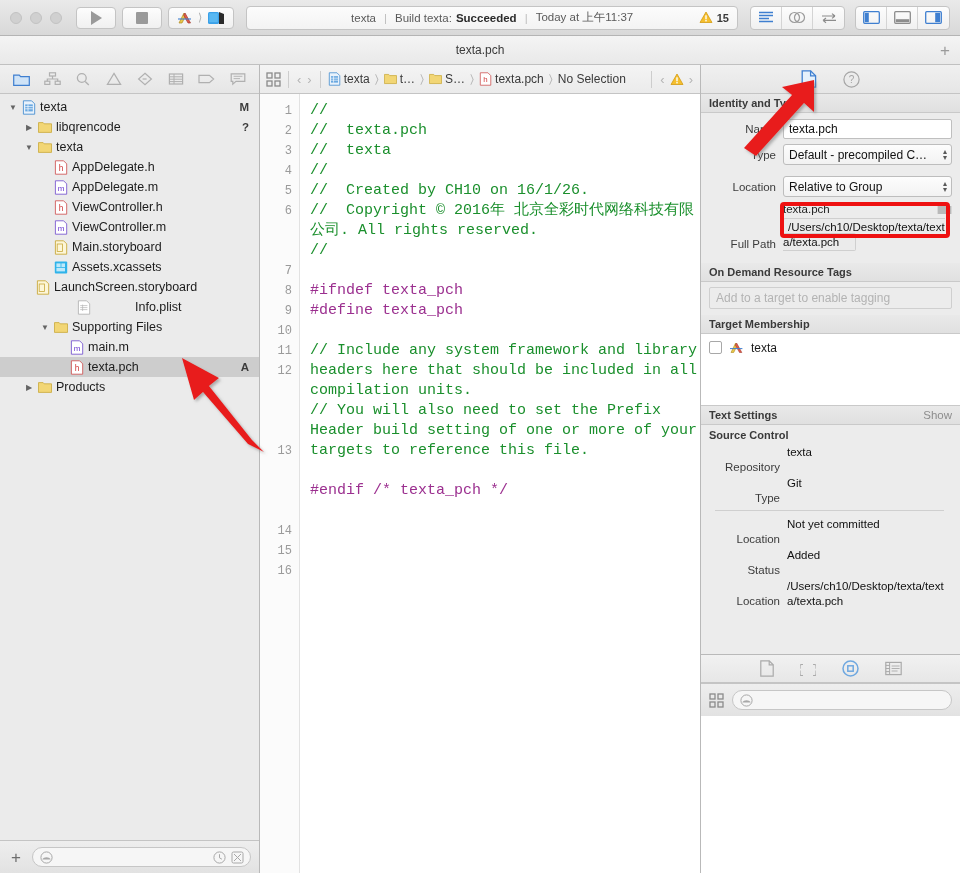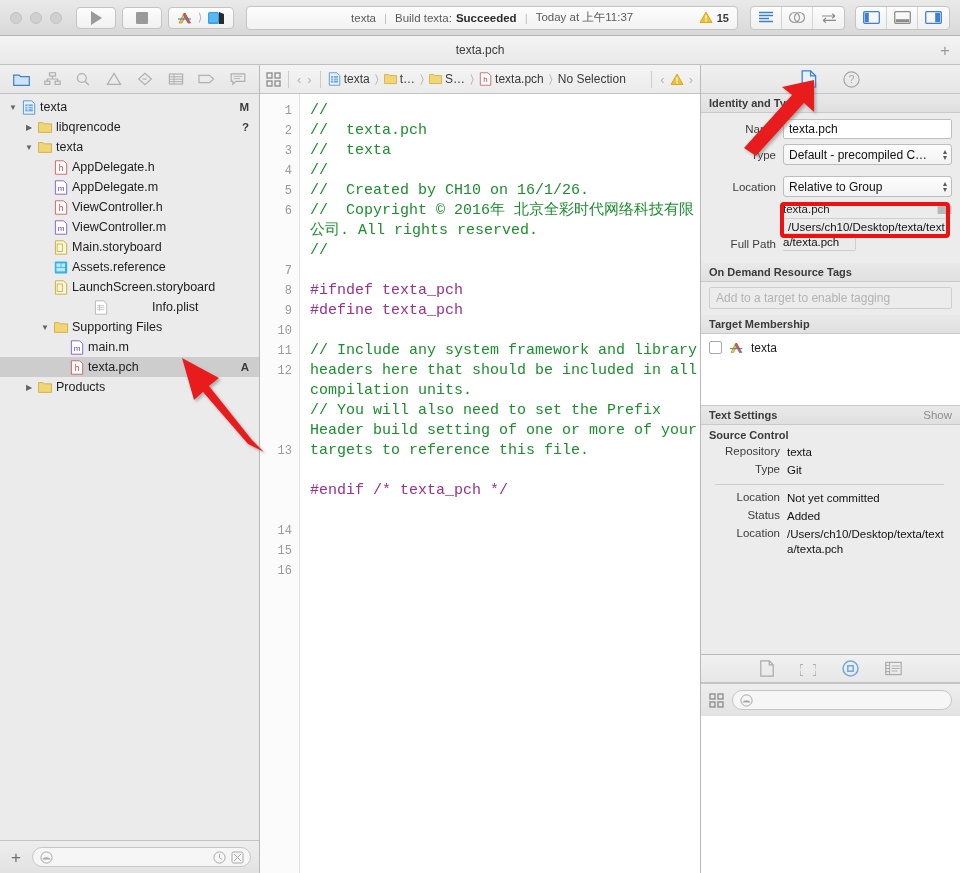--- a/index.html
+++ b/index.html
@@ -227,21 +227,21 @@
     display: flex; align-items: center; padding: 0 6px;
     font-size: 12px; color: #b3b3b3;
   }
 
   .tm-list { background: #fff; border-bottom: 1px solid #c9c9c9; height: 72px; padding: 6px 8px; }
   .tm-row { display: flex; align-items: center; gap: 6px; font-size: 12px; color: #1c1c1c; }
   .cbox { width: 13px; height: 13px; border: 1px solid #a8a8a8; background: #fff; border-radius: 2px; }
 
   .sc-sub { font-size: 11px; font-weight: bold; color: #3a3a3a; padding: 4px 8px 2px 8px; }
   .kv { display: flex; margin-bottom: 3px; font-size: 11.5px; }
-  .kv .k { width: 86px; min-width: 86px; text-align: right; padding-right: 7px; color: #3c3c3c; }
+  .kv .k { width: 86px; min-width: 86px; text-align: right; padding-right: 7px; color: #3c3c3c; margin-top: 16px; }
   .kv .v { color: #111; word-break: break-all; line-height: 15px; }
   .hr { height: 1px; background: #cfcfcf; margin: 6px 8px 6px 14px; }
 
   
   .lib { flex: 1; display: flex; flex-direction: column; border-top: 1px solid #b9b9b9; background: #fff; }
   .lib-tabs {
     height: 28px; min-height: 28px;
     background: linear-gradient(to bottom,#f1f1f1,#e7e7e7);
     border-bottom: 1px solid #c4c4c4;
     display: flex; align-items: center; justify-content: center; gap: 26px;
@@ -510,33 +510,33 @@
           <div class="row" style="padding-left: 38px;">
             <span class="disc"></span>
             <span class="ficon">
               <svg width="14" height="15" viewBox="0 0 14 15">
                 <rect x="0.8" y="1.4" width="12.4" height="12.2" rx="1" fill="#2fb3ea"></rect>
                 <rect x="2.4" y="3.4" width="4.2" height="3.6" fill="#bfe9fa"></rect>
                 <rect x="7.4" y="3.4" width="3.6" height="3.6" fill="#bfe9fa"></rect>
                 <rect x="2.4" y="7.8" width="8.6" height="3.6" fill="#bfe9fa"></rect>
               </svg>
             </span>
-            <span class="lbl">Assets.reference</span>
-          </div>
-          <div class="row" style="padding-left: 38px;">
+            <span class="lbl">Assets.xcassets</span>
+          </div>
+          <div class="row" style="padding-left: 20px;">
             <span class="disc"></span>
             <span class="ficon">
               <svg width="14" height="15" viewBox="0 0 14 15">
                 <path d="M1.4 0.8h8.2l3.1 3.1v10.3H1.4z" fill="#fdf6d8" stroke="#c9a93c" stroke-width="0.9"></path>
                 <rect x="3.2" y="4" width="5.2" height="7.4" fill="none" stroke="#c9a93c" stroke-width="0.8"></rect>
               </svg>
             </span>
             <span class="lbl">LaunchScreen.storyboard</span>
           </div>
-          <div class="row" style="padding-left: 38px; gap: 40px;">
+          <div class="row" style="padding-left: 21px; gap: 40px;">
             <span class="disc"></span>
             <span class="ficon">
               <svg width="14" height="15" viewBox="0 0 14 15">
                 <path d="M1.4 0.8h8.2l3.1 3.1v10.3H1.4z" fill="#fff" stroke="#b4b4b4" stroke-width="0.9"></path>
                 <g stroke="#b4b4b4" stroke-width="0.7">
                   <path d="M3.2 5.6h7.2M3.2 7.6h7.2M3.2 9.6h7.2M5.6 4.6v6.4"></path>
                 </g>
               </svg>
             </span>
             <span class="lbl">Info.plist</span>

